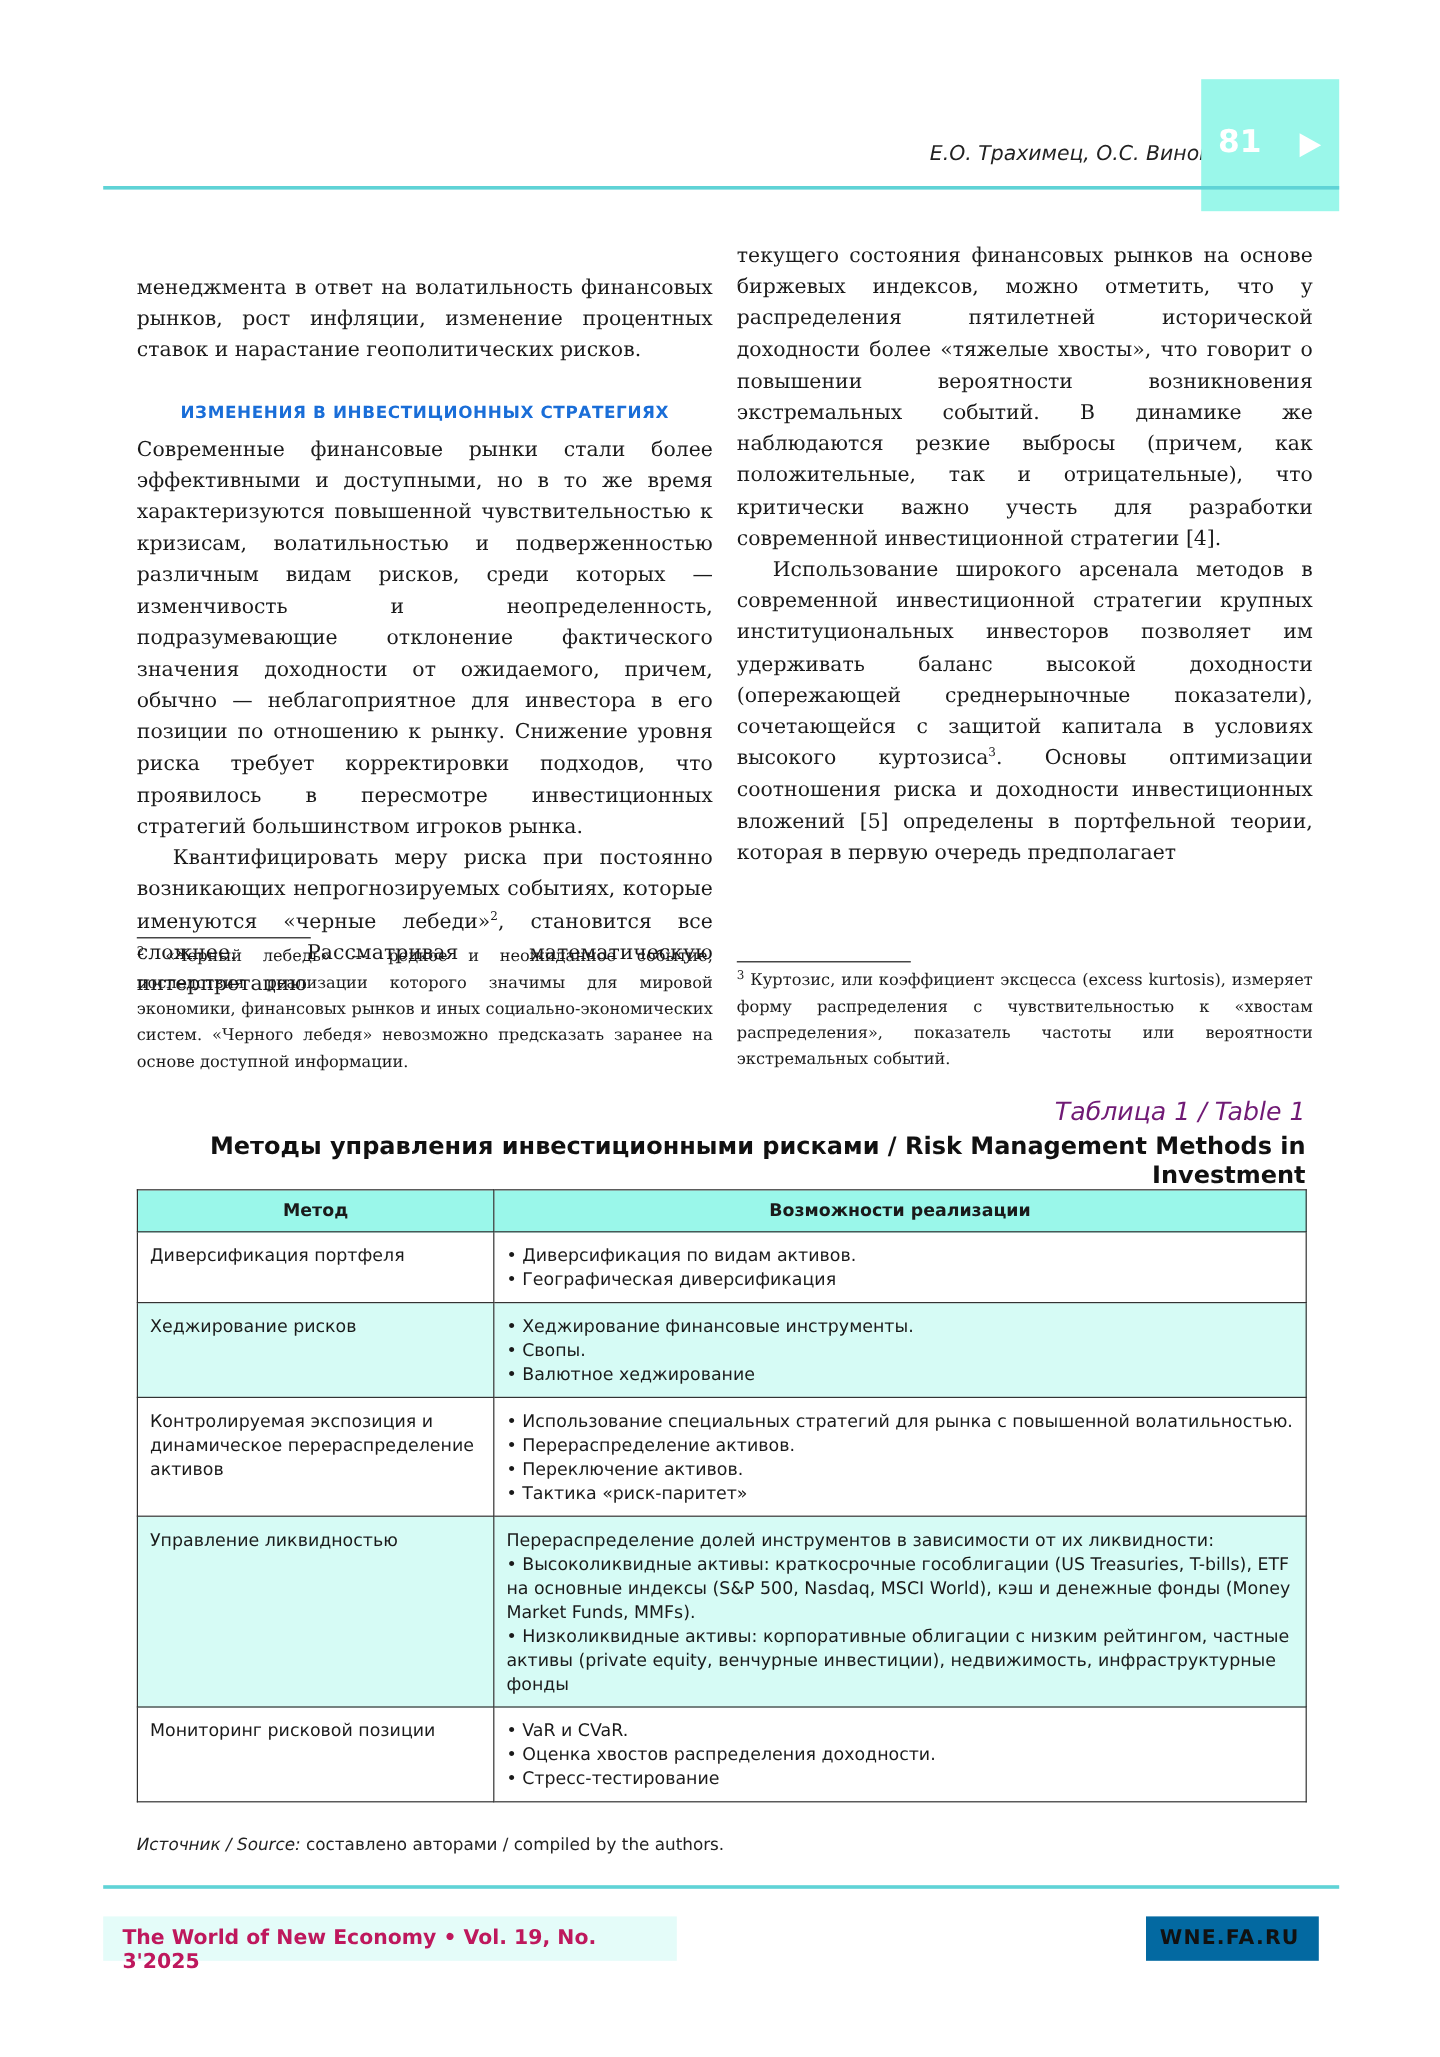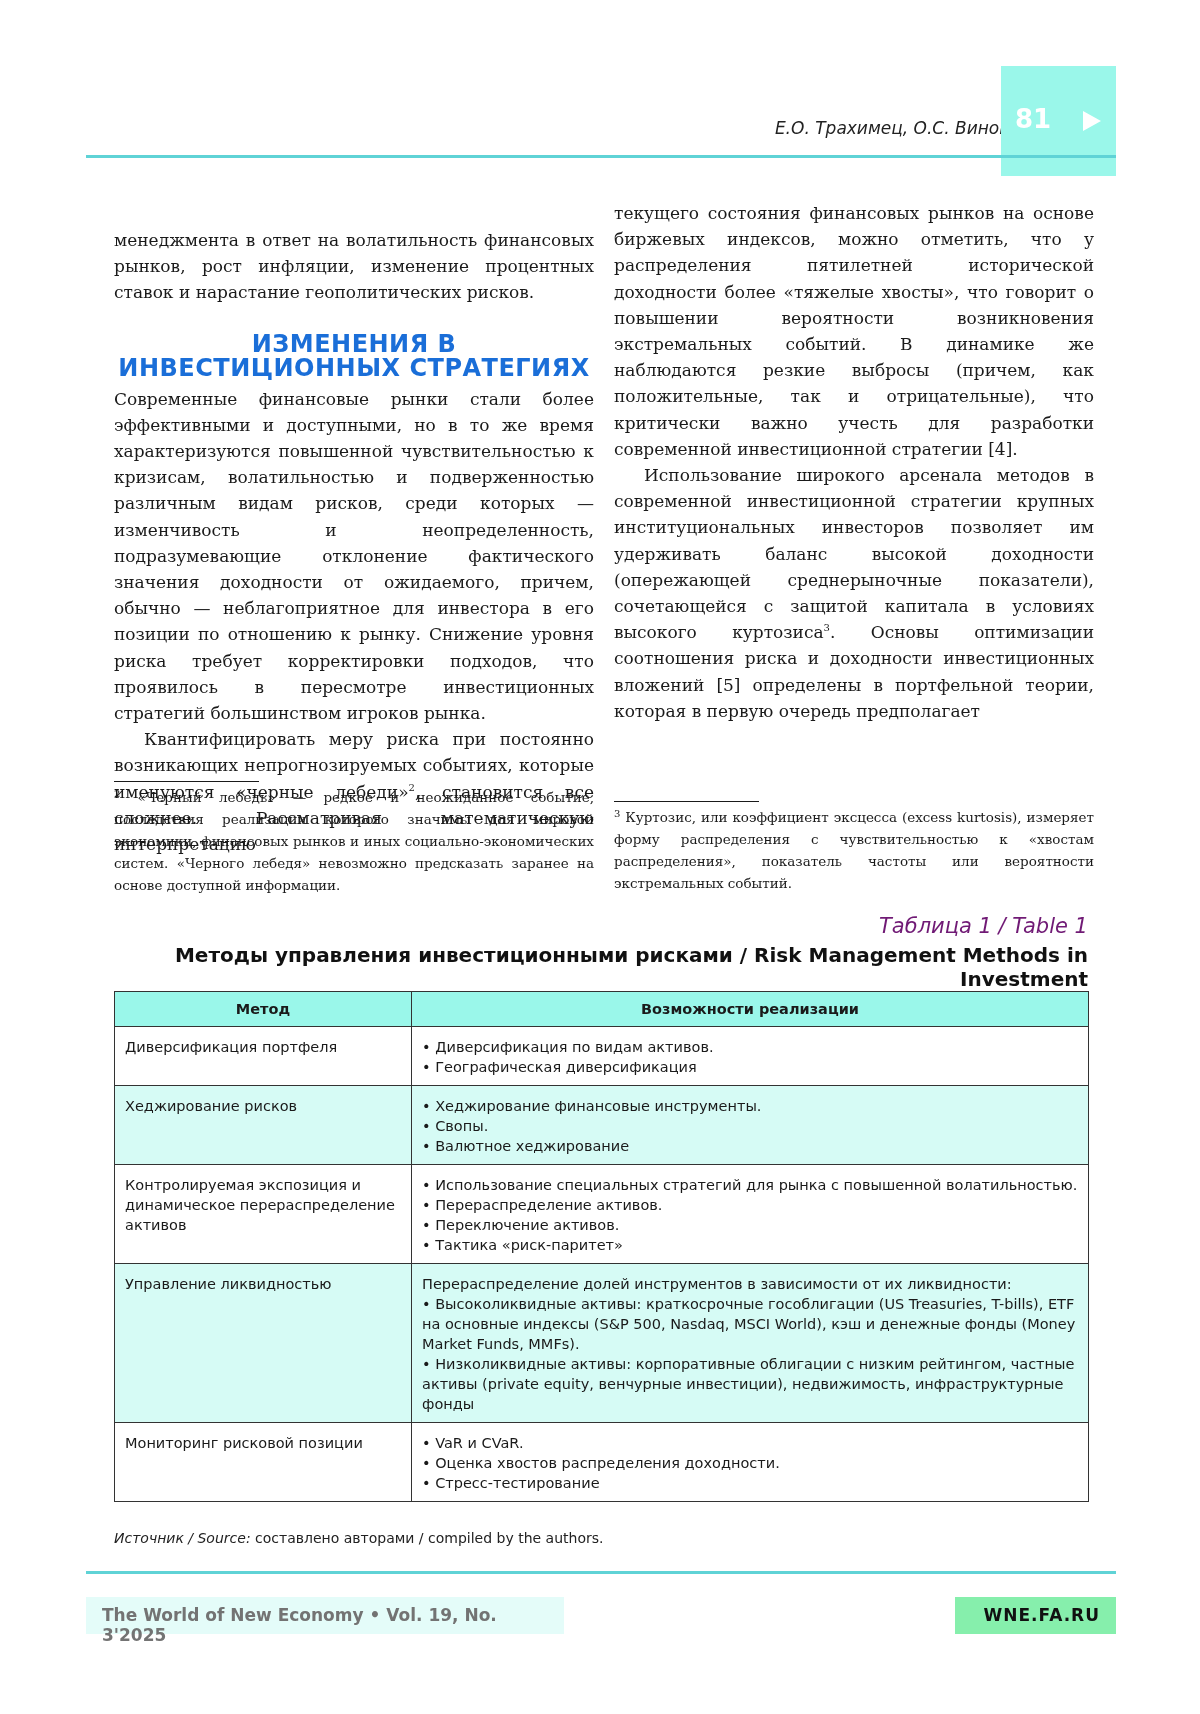--- a/index.html
+++ b/index.html
@@ -8,21 +8,21 @@
   .authors { position: absolute; right: 128px; top: 118px; font-family: "DejaVu Sans", sans-serif; font-style: italic; font-size: 17px; color: #222; }
   .page-box { position: absolute; left: 1001px; top: 66px; width: 115px; height: 110px; background: #9af7ea; }
   .page-num { position: absolute; left: 14px; top: 38px; font-family: "DejaVu Sans", sans-serif; font-size: 26px; color: #ffffff; font-weight: bold; }
   .page-arrow { position: absolute; left: 82px; top: 45px; width: 0; height: 0; border-top: 10px solid transparent; border-bottom: 10px solid transparent; border-left: 18px solid #ffffff; }
 
   .col { position: absolute; top: 188px; width: 480px; font-family: "DejaVu Serif", serif; font-size: 17px; line-height: 26.2px; color: #1a1a1a; }
   .col-left { left: 114px; margin-top: 39px; }
   .col-right { left: 614px; margin-top: 12px; }
   .col p { margin: 0; text-align: justify; }
   .col p.indent { text-indent: 30px; }
-  .section-head { font-family: "DejaVu Sans", sans-serif; font-weight: bold; color: #1a6ed8; font-size: 24px; line-height: 24px; text-align: center; letter-spacing: 0.5px; margin: 26px 0 6px 0; }
+  .section-head { font-family: "DejaVu Sans", sans-serif; font-weight: bold; color: #1a6ed8; font-size: 14px; line-height: 24px; text-align: center; letter-spacing: 0.5px; margin: 26px 0 6px 0; }
   sup { font-size: 10px; line-height: 0; }
 
   .fn-rule { position: absolute; height: 1px; background: #1a1a1a; width: 145px; }
   .footnote { position: absolute; width: 480px; font-family: "DejaVu Serif", serif; font-size: 13.5px; line-height: 22px; text-align: justify; color: #1a1a1a; }
 
   .table-label { position: absolute; right: 112px; top: 914px; font-family: "DejaVu Sans", sans-serif; font-style: italic; font-size: 21px; color: #701a75; }
   .table-title { position: absolute; left: 114px; width: 974px; top: 943px; font-family: "DejaVu Sans", sans-serif; font-weight: bold; font-size: 20px; text-align: right; color: #111; }
 
   table.risk { position: absolute; left: 114px; top: 991px; width: 975px; border-collapse: collapse; font-family: "DejaVu Sans", sans-serif; font-size: 14.5px; line-height: 20px; color: #1a1a1a; padding-left: 20px; }
   table.risk th, table.risk td { border: 1.5px solid #333; vertical-align: top; text-align: left; }
@@ -30,22 +30,22 @@
   table.risk td { padding: 10px 10px 8px 10px; }
   table.risk td.method { width: 276px; }
   table.risk tr.alt td { background: #d6fbf5; }
   .bullet-line { display: block; }
 
   .source { position: absolute; left: 114px; top: 1530px; font-family: "DejaVu Sans", sans-serif; font-size: 14px; color: #222; }
   .source .src-label { font-style: italic; }
 
   .footer-rule { position: absolute; left: 86px; top: 1571px; width: 1030px; height: 3px; background: #5fd3d6; }
   .footer-left { position: absolute; left: 86px; top: 1597px; width: 478px; height: 37px; background: #e4fcf9; }
-  .footer-left span { position: absolute; left: 16px; top: 8px; font-family: "DejaVu Sans", sans-serif; font-weight: bold; font-size: 17px; color: #737373; }
-  .footer-right { position: absolute; left: 955px; top: 1597px; width: 161px; height: 37px; background: #86efac; }
+  .footer-left span { position: absolute; left: 16px; top: 8px; font-family: "DejaVu Sans", sans-serif; font-weight: bold; font-size: 17px; color: #be185d; }
+  .footer-right { position: absolute; left: 955px; top: 1597px; width: 144px; height: 37px; background: #0369a1; }
   .footer-right span { position: absolute; right: 16px; top: 8px; font-family: "DejaVu Sans", sans-serif; font-weight: bold; font-size: 17px; color: #111; letter-spacing: 1px; }
 </style>
 </head>
 <body>
 
 <div>
   <span class="authors">Е.О. Трахимец, О.С. Виноградова</span>
   <div class="page-box">
     <span class="page-num">81</span>
     <span class="page-arrow"></span>

